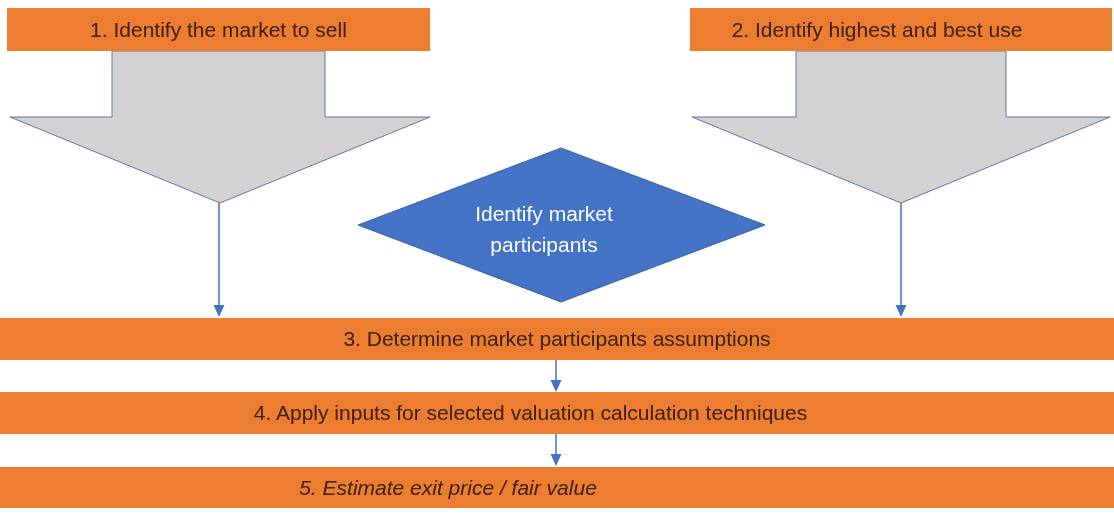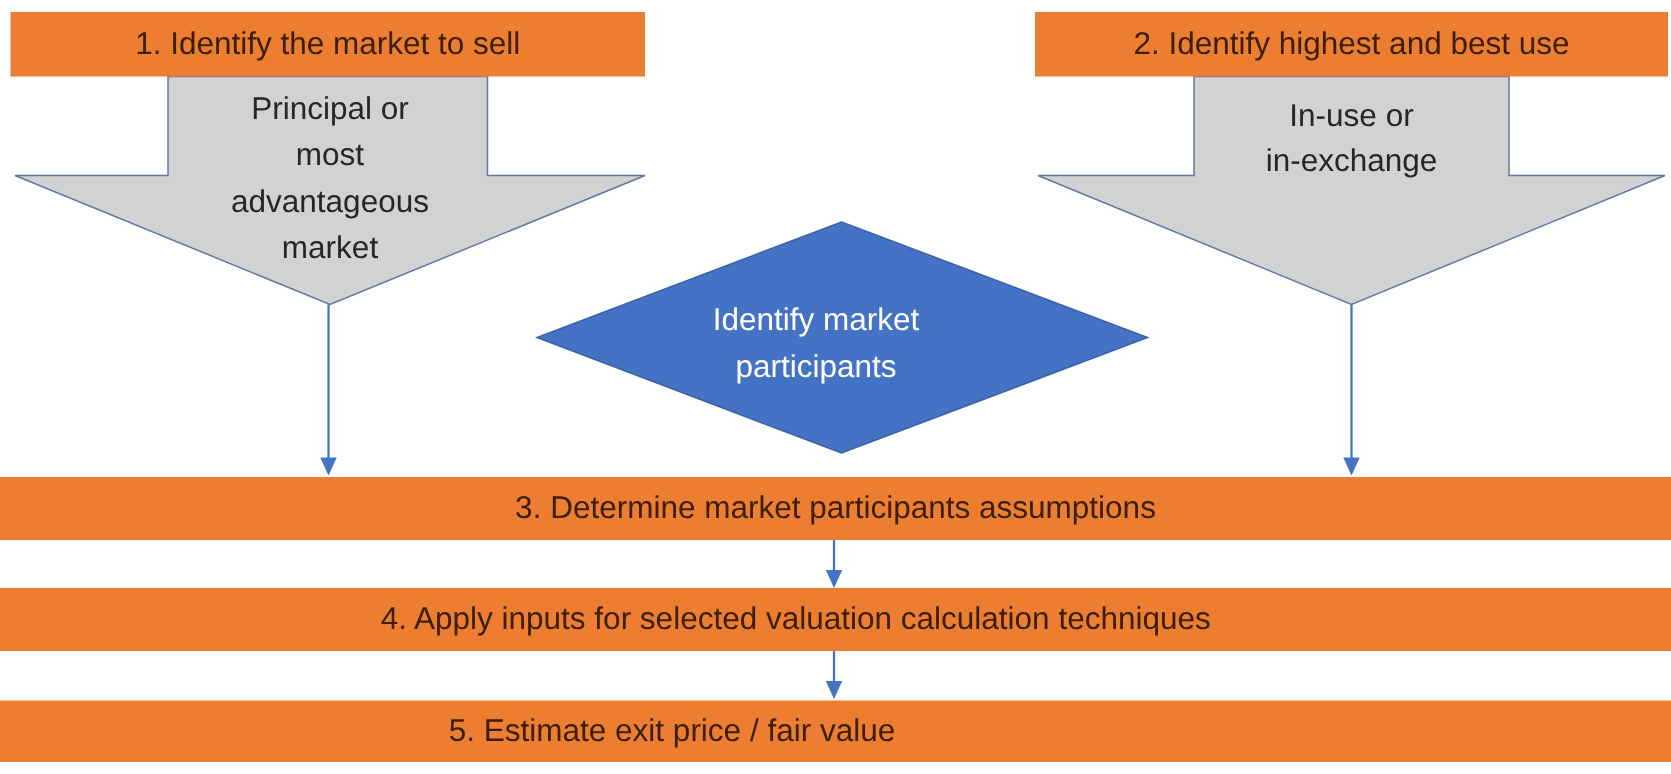--- a/index.html
+++ b/index.html
@@ -20,24 +20,24 @@
     white-space: pre-line;
     text-align: center;
   }
   .lbl.bar {
     display: flex;
     align-items: center;
     justify-content: center;
     white-space: nowrap;
   }
   .lbl-bar1 { left: 7px;   top: 8px;   width: 423px;  height: 43px; }
-  .lbl-bar2 { left: 690px; top: 8px;   width: 422px;  height: 43px; text-align: center; }
+  .lbl-bar2 { left: 666px; top: 8px;   width: 422px;  height: 43px; text-align: center; }
   .lbl-bar3 { left: 0;     top: 318px; width: 1114px; height: 42px; }
   .lbl-bar4 { left: 0;     top: 392px; width: 1061px; height: 42px; }
-  .lbl-bar5 { left: 0;     top: 467px; width: 896px; height: 41px; }
+  .lbl-bar5 { left: 0;     top: 467px; width: 896px; height: 41px; font-style: italic; }
 
   .lbl-left-arrow  { left: 120px; top: 57px;  width: 200px; line-height: 31px; color: #262626; }
   .lbl-right-arrow { left: 791px; top: 63px;  width: 220px; line-height: 30px; color: #262626; }
   .lbl-diamond     { left: 394px; top: 198px; width: 300px; line-height: 31px; color: #ffffff; }
 
   .gray-arrow { stroke: #6277A0; stroke-width: 1; }
   .diamond-shape { stroke: #3A62A7; stroke-width: 1; }
   .connector-line { stroke-width: 1.5; fill: none; }
 </style>
 </head>
@@ -72,26 +72,20 @@
     <rect x="7" y="8" width="423" height="43" fill="#ED7D31"></rect>
     <rect x="690" y="8" width="422" height="43" fill="#ED7D31"></rect>
     <rect x="0" y="318" width="1114" height="42" fill="#ED7D31"></rect>
     <rect x="0" y="392" width="1114" height="42" fill="#ED7D31"></rect>
     <rect x="0" y="467" width="1114" height="41" fill="#ED7D31"></rect>
   </svg>
 
   <div class="lbl bar lbl-bar1">1. Identify the market to sell</div>
   <div class="lbl bar lbl-bar2">2. Identify highest and best use</div>
 
-  <div class="lbl lbl-left-arrow">Principal or
-most
-advantageous
-market</div>
-  <div class="lbl lbl-right-arrow">In-use or
-in-exchange</div>
 
   <div class="lbl lbl-diamond">Identify market
 participants</div>
 
   <div class="lbl bar lbl-bar3">3. Determine market participants assumptions</div>
   <div class="lbl bar lbl-bar4">4. Apply inputs for selected valuation calculation techniques</div>
   <div class="lbl bar lbl-bar5">5. Estimate exit price / fair value</div>
 
 </div>
 

